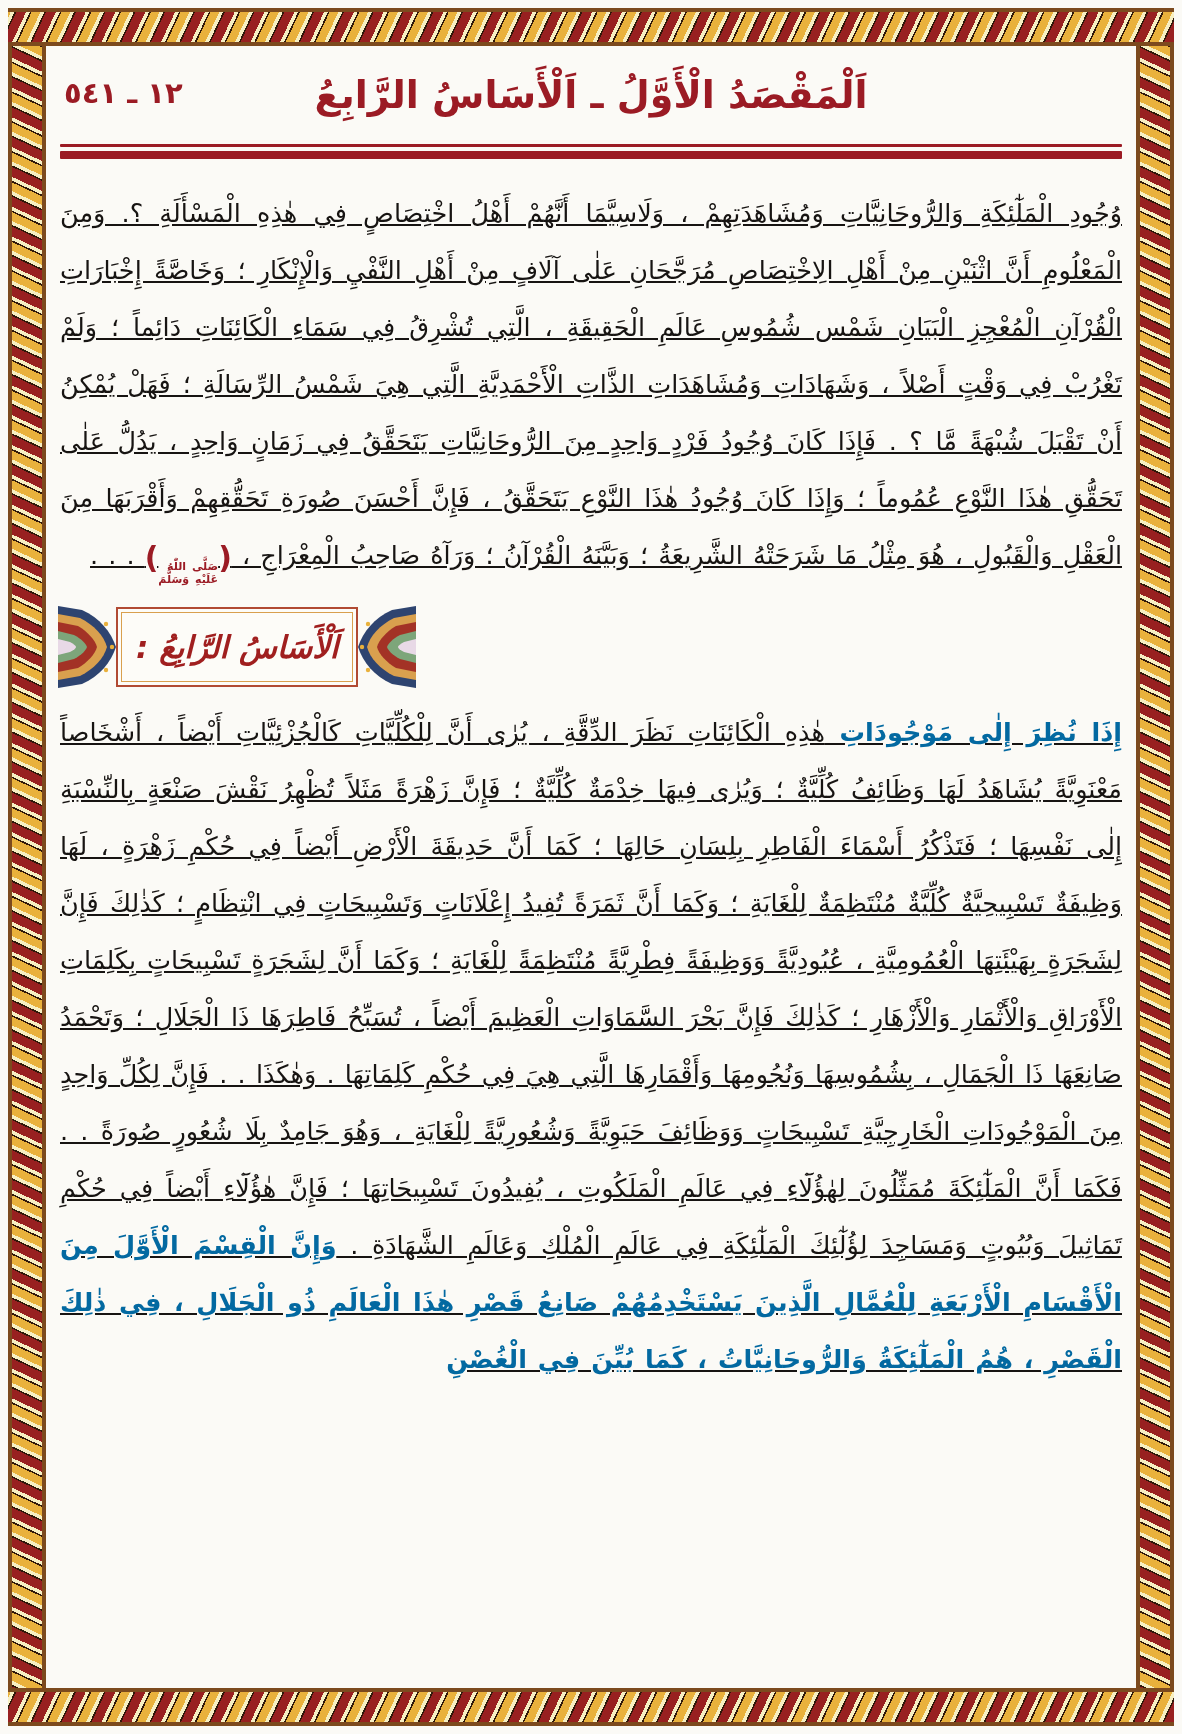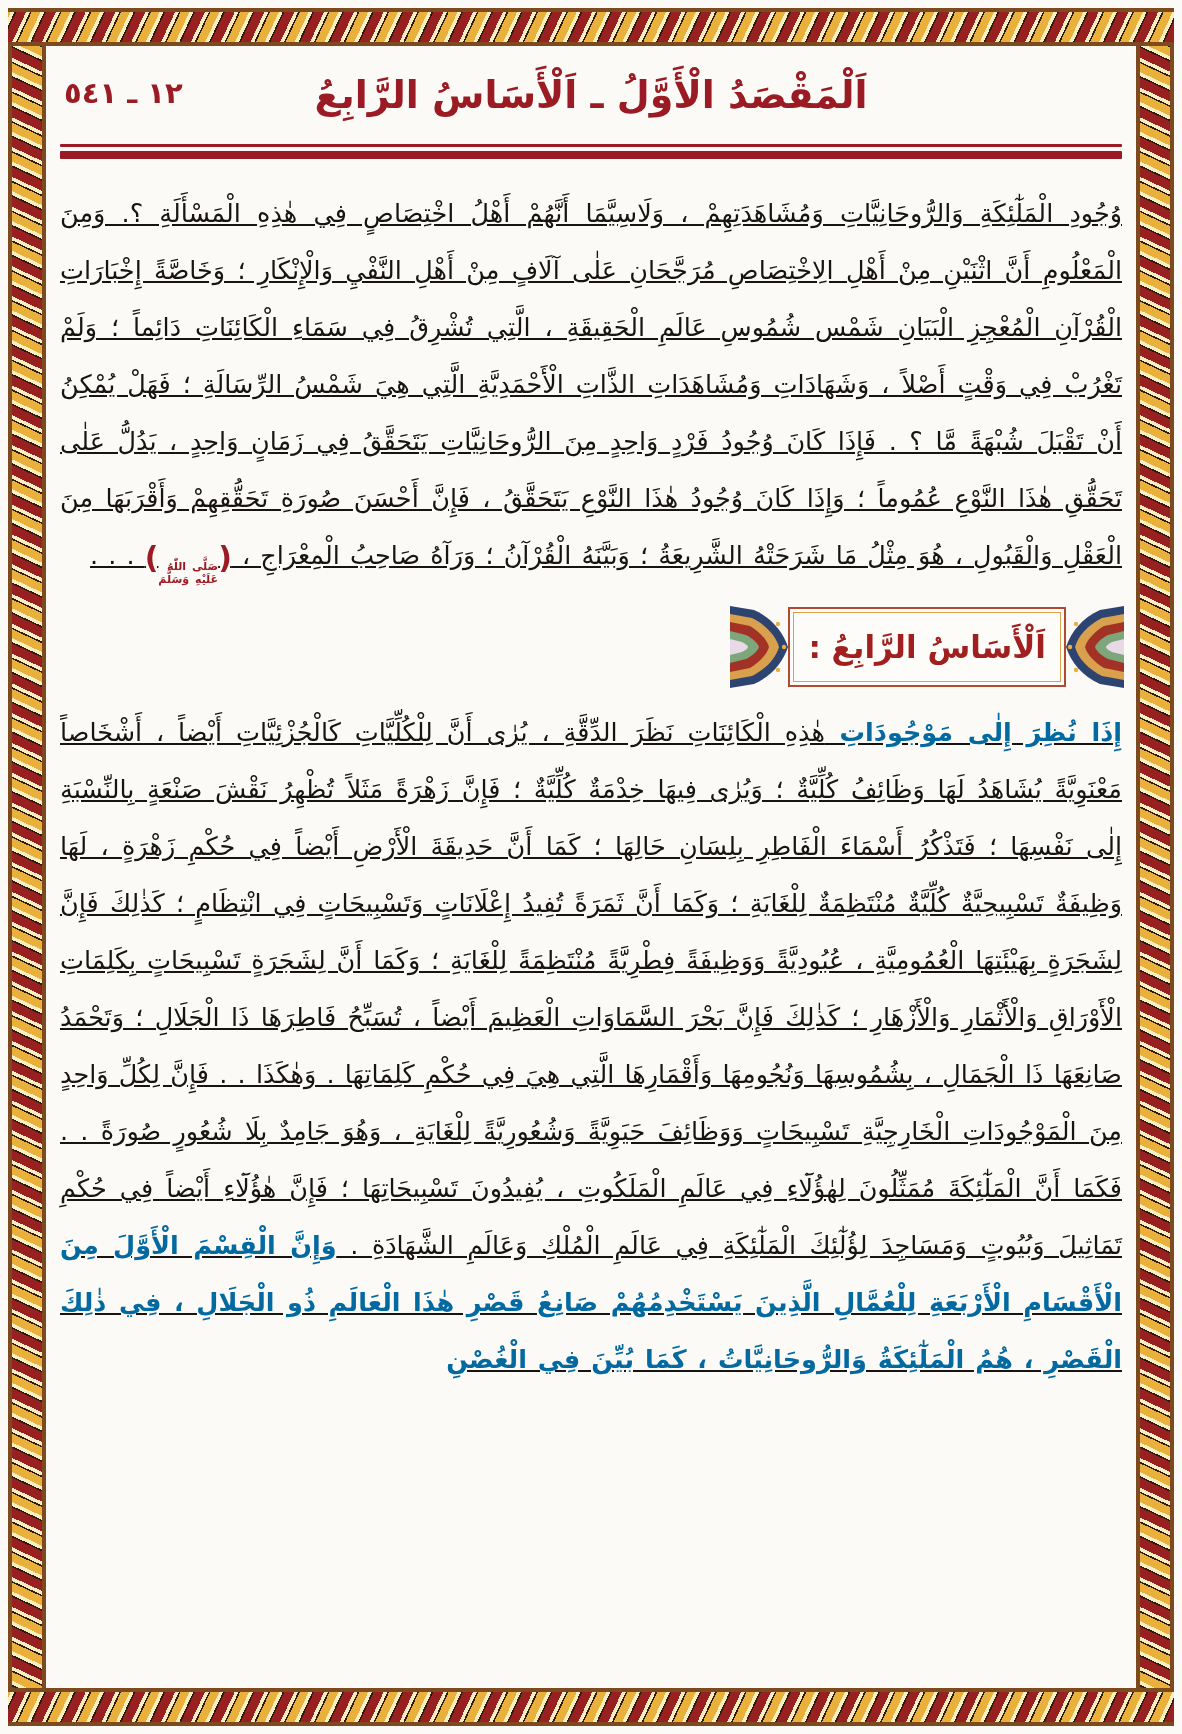--- a/index.html
+++ b/index.html
@@ -74,22 +74,23 @@
   .saw-paren{font-size:30px;vertical-align:-4px;}
   .saw-stack{
     display:inline-flex;flex-direction:column;
     font-size:11px;line-height:1.15;font-weight:bold;
     vertical-align:-6px;text-align:center;justify-content:center;
   }
 
   
   .ornament{
     margin:18px auto 10px auto;
-    display:flex;align-items:center;justify-content:flex-start;
+    display:flex;align-items:center;justify-content:flex-end;
     height:86px;
+    font-style:italic;
   }
   .finial{flex:0 0 auto;display:block;}
   .finial-right{transform:scaleX(-1);}
   .ornament-box{
     box-sizing:border-box;
     height:80px;min-width:228px;
     background:#fdfcf8;
     border:2px solid #b14a33;
     box-shadow:inset 0 0 0 3px #fdfcf8, inset 0 0 0 4px #d9a04e;
     display:flex;align-items:center;justify-content:center;

